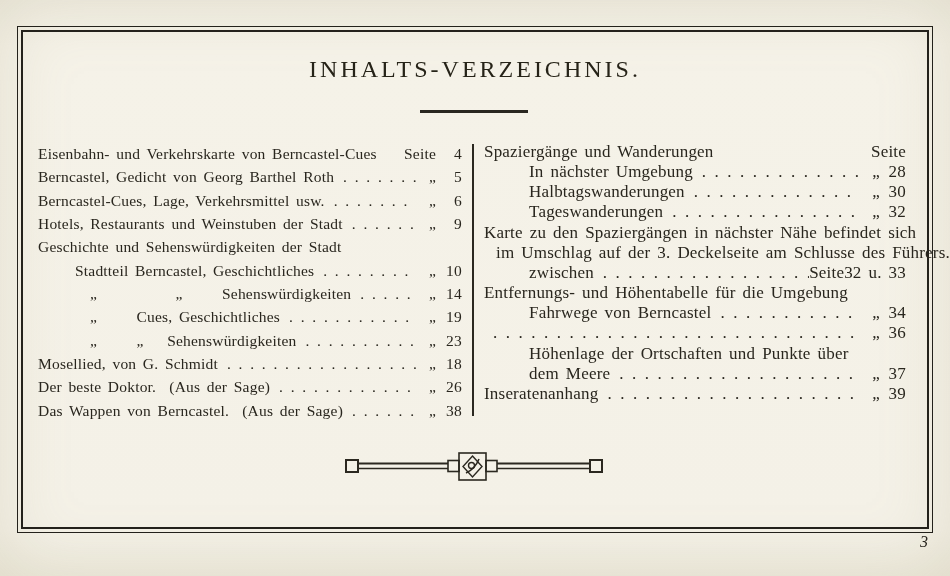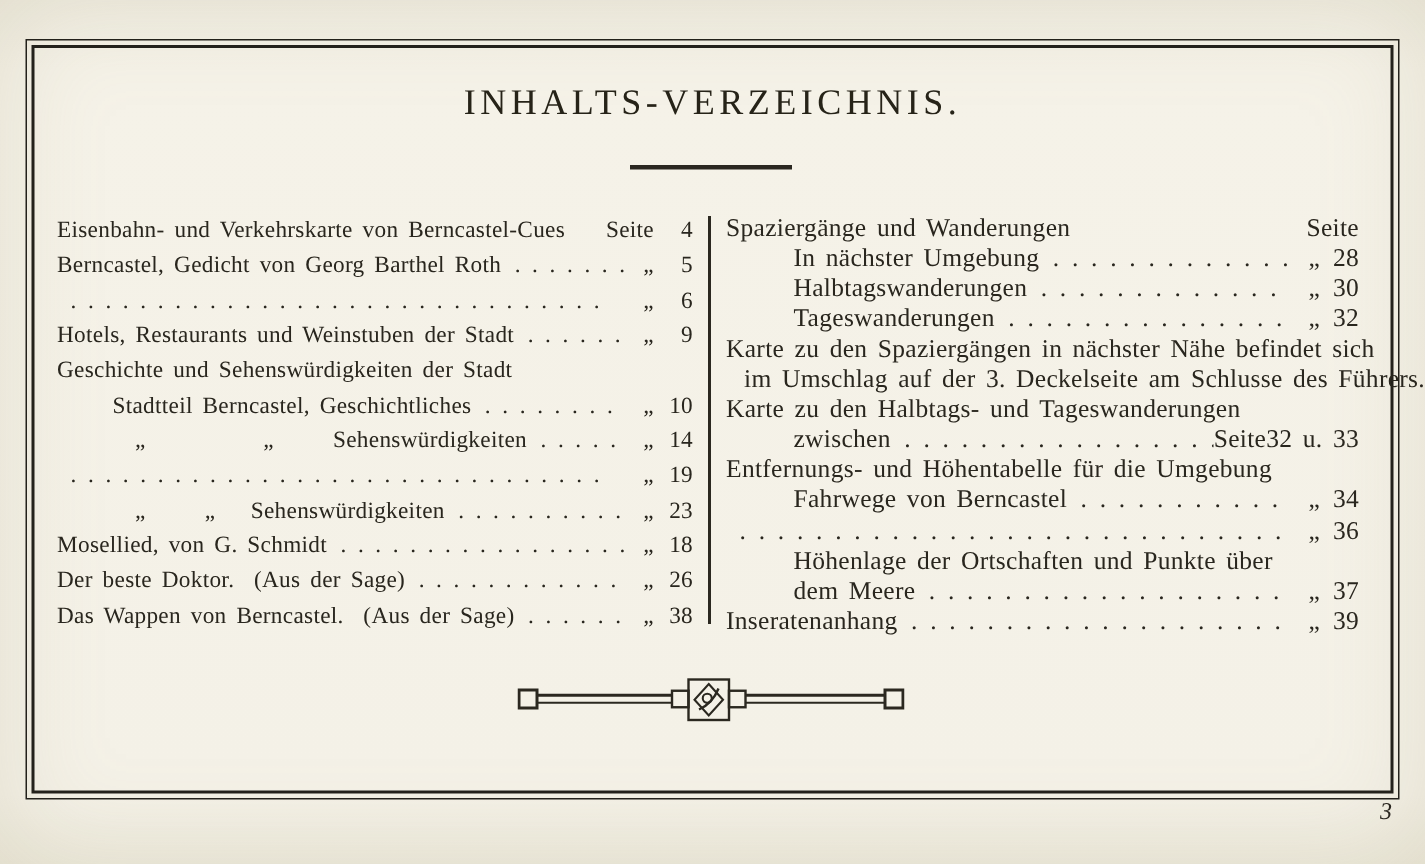--- a/index.html
+++ b/index.html
@@ -70,20 +70,21 @@
       <span class="mark">Seite</span>
       <span class="page">4</span>
     </div>
     <div class="row">
       <span class="t">Berncastel, Gedicht von Georg Barthel Roth</span>
       <span class="leader">. . . . . . . . . . . . . . . . . . . . . . . . . . . . . . .</span>
       <span class="mark">„</span>
       <span class="page">5</span>
     </div>
     <div class="row">
+      <span class="t">Berncastel-Cues, Lage, Verkehrsmittel usw.</span>
       <span class="leader">. . . . . . . . . . . . . . . . . . . . . . . . . . . . . . .</span>
       <span class="mark">„</span>
       <span class="page">6</span>
     </div>
     <div class="row">
       <span class="t">Hotels, Restaurants und Weinstuben der Stadt</span>
       <span class="leader">. . . . . . . . . . . . . . . . . . . . . . . . . . . . . . .</span>
       <span class="mark">„</span>
       <span class="page">9</span>
     </div>
@@ -97,20 +98,21 @@
       <span class="mark">„</span>
       <span class="page">10</span>
     </div>
     <div class="row">
       <span class="t" style="padding-left: 52px;">„     „   Sehenswürdigkeiten</span>
       <span class="leader">. . . . . . . . . . . . . . . . . . . . . . . . . . . . . . .</span>
       <span class="mark">„</span>
       <span class="page">14</span>
     </div>
     <div class="row">
+      <span class="t" style="padding-left: 52px;">„   Cues, Geschichtliches</span>
       <span class="leader">. . . . . . . . . . . . . . . . . . . . . . . . . . . . . . .</span>
       <span class="mark">„</span>
       <span class="page">19</span>
     </div>
     <div class="row">
       <span class="t" style="padding-left: 52px;">„   „  Sehenswürdigkeiten</span>
       <span class="leader">. . . . . . . . . . . . . . . . . . . . . . . . . . . . . . .</span>
       <span class="mark">„</span>
       <span class="page">23</span>
     </div>
@@ -156,24 +158,20 @@
       <span class="leader">. . . . . . . . . . . . . . . . . . . . . . . . . . . . . . .</span>
       <span class="mark">„</span>
       <span class="page">32</span>
     </div>
     <div class="row">
       <span class="t">Karte zu den Spaziergängen in nächster Nähe befindet sich</span>
       <span class="leader"></span>
     </div>
     <div class="row">
       <span class="t" style="padding-left: 12px;">im Umschlag auf der 3. Deckelseite am Schlusse des Führers.</span>
-      <span class="leader"></span>
-    </div>
-    <div class="row">
-      <span class="t">Karte zu den Halbtags- und Tageswanderungen</span>
       <span class="leader"></span>
     </div>
     <div class="row">
       <span class="t" style="padding-left: 45px;">zwischen</span>
       <span class="leader">. . . . . . . . . . . . . . . . . . . . . . . . . . . . . . .</span>
       <span class="mark">Seite</span>
       <span class="page">32 u. 33</span>
     </div>
     <div class="row">
       <span class="t">Entfernungs- und Höhentabelle für die Umgebung</span>

